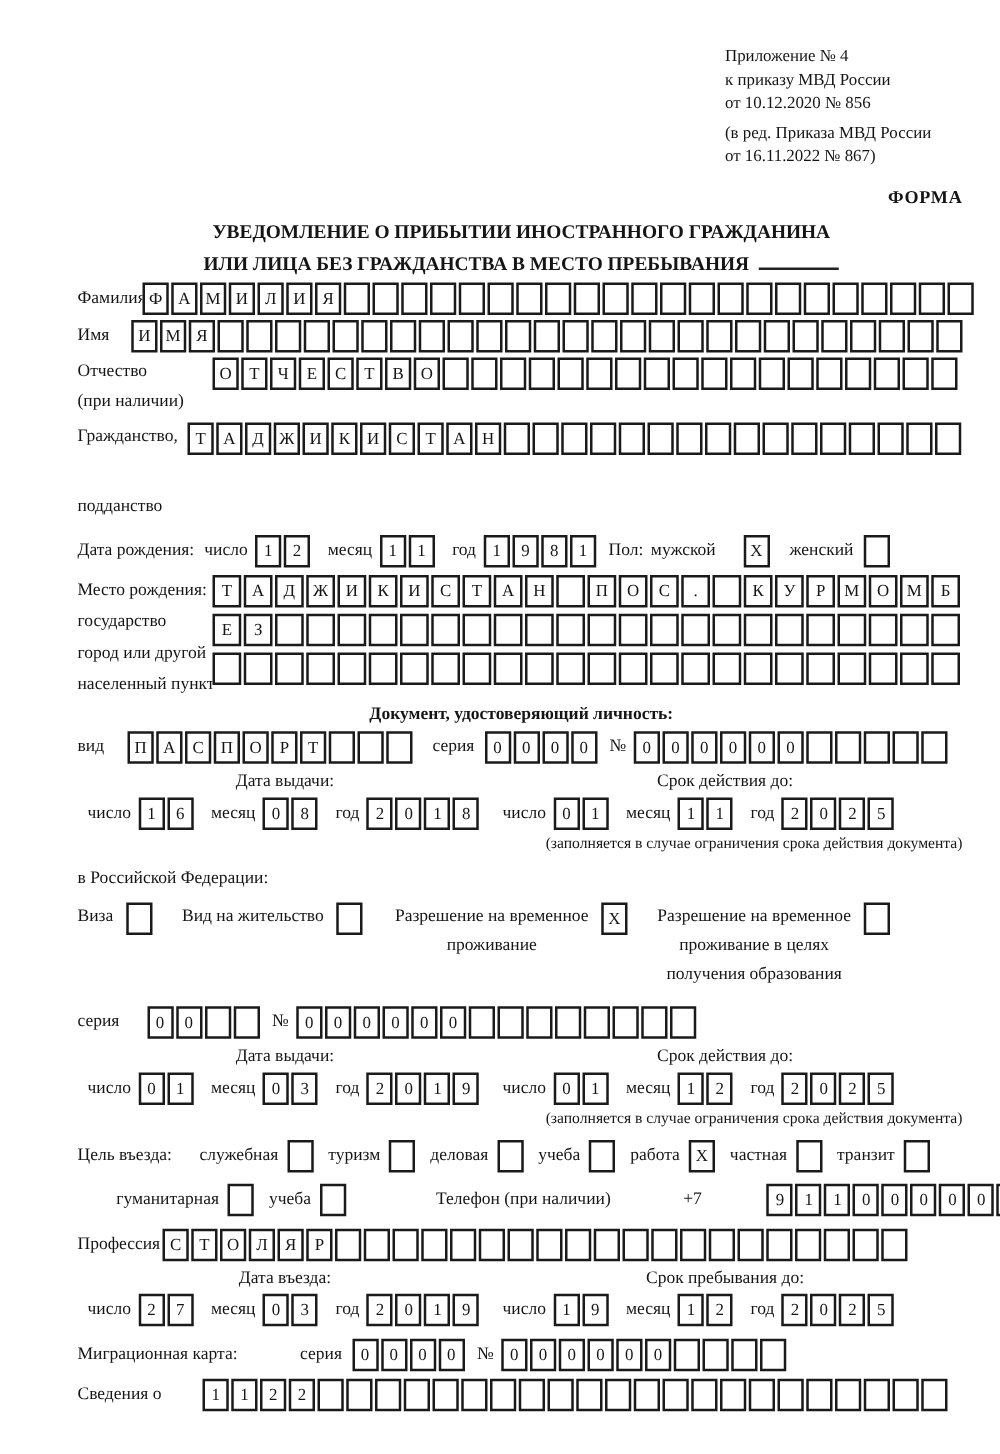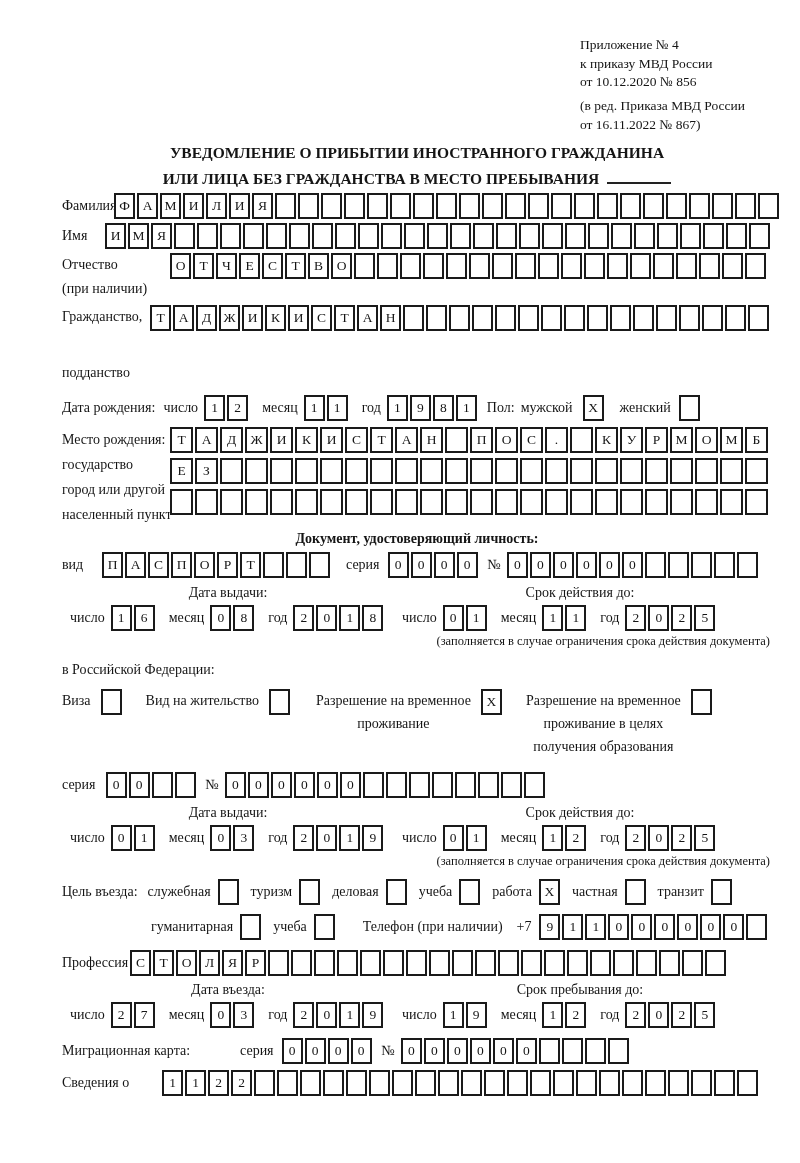--- a/index.html
+++ b/index.html
@@ -35,21 +35,21 @@
   .w-surname { width:52px; }
   .w-patr { width:108px; }
   .w-cit { width:88px;gap:32px; }
   .w-bp { width:108px; }
   .w-vid { width:40px; }
   .w-prof { width:68px; }
   .w-rep { width:100px; }
 
   .gap-l { margin-left:14px; margin-right:8px; }
   .gap-s { margin-left:8px; margin-right:6px; }
-  .mr6 { margin-right:10px; }
+  .mr6 { margin-right:22px; }
 
   .dlbl { margin:0 6px 0 12px; white-space:nowrap; }
   .dlbl.first { margin-left:8px; }
 
   .center-h { text-align:center; font-weight:bold; font-size:14px; margin:4px 0 5px; }
 
   .dates { display:flex; margin-top:7px; }
   .dates .col1 { width:332px; }
   .dates .col2 { width:372px; }
   .d-caption { text-align:center; margin-bottom:4px; }
@@ -63,21 +63,21 @@
   .cb-row .cell { margin-left:10px; }
   .cb-row .g1 { margin-left:0; }
   .cb-row .g2 { margin-left:22px; }
   .cb-row .g3 { margin-left:24px; }
   .cb-row .g4 { margin-left:22px; }
 
   .cb-lbl { margin:0 7px 0 10px; white-space:nowrap; }
   .cb-lbl:first-child { margin-left:0; }
 
   .purpose-row { display:flex; align-items:center; margin-top:10px; }
-  .purpose-row2 { display:flex; align-items:center; margin-top:9px; margin-left:89px; }
+  .purpose-row2 { display:flex; align-items:center; margin-top:9px; margin-left:31px;gap:44px; }
   .phone-lbl { margin:0 14px 0 26px; white-space:nowrap; }
   .phone-prefix { margin-right:8px; }
   .mt6 { margin-top:6px; }
   .mt10 { margin-top:10px; }
 </style>
 </head>
 <body>
 
 <div class="page">
 
@@ -86,20 +86,21 @@
         <div>Приложение № 4</div>
         <div>к приказу МВД России</div>
         <div>от 10.12.2020 № 856</div>
       </div>
     <div class="rev">
         <div>(в ред. Приказа МВД России</div>
         <div>от 16.11.2022 № 867)</div>
       </div>
   </div>
 
+  <div class="form-label">ФОРМА</div>
 
   <div class="title">
     <div>УВЕДОМЛЕНИЕ О ПРИБЫТИИ ИНОСТРАННОГО ГРАЖДАНИНА</div>
     <div><span>ИЛИ ЛИЦА БЕЗ ГРАЖДАНСТВА В МЕСТО ПРЕБЫВАНИЯ</span><span class="title-underline"></span></div>
   </div>
 
 
   <div class="row">
     <span class="lbl w-surname">Фамилия</span>
     <span class="cellrow">

